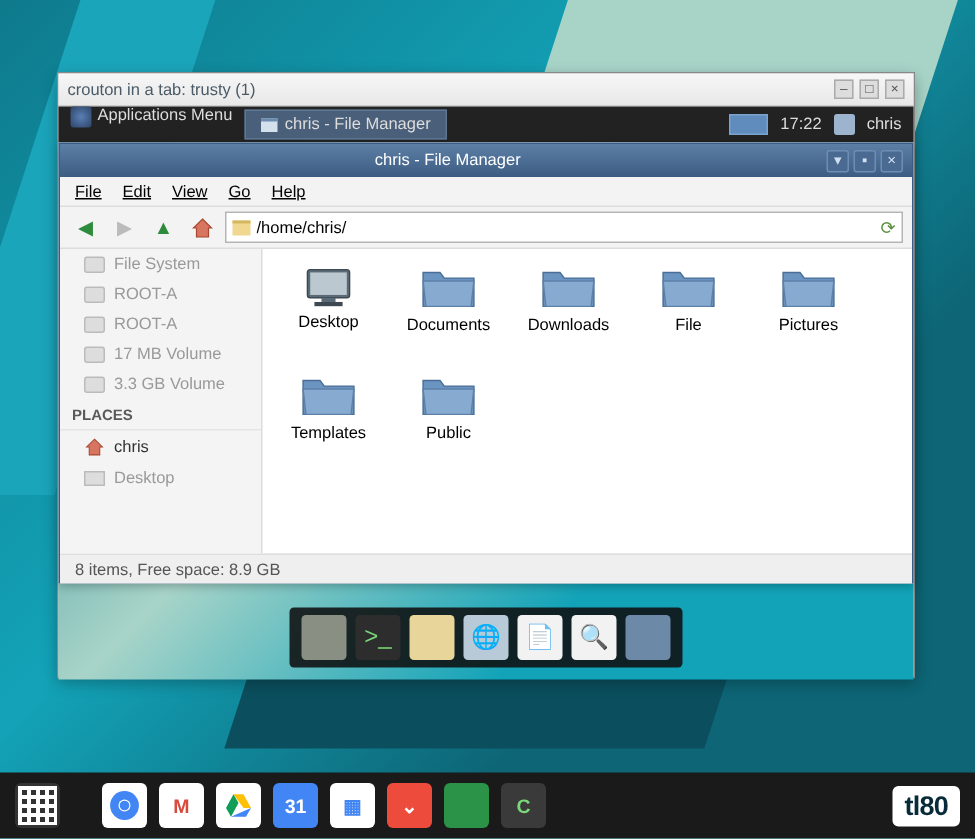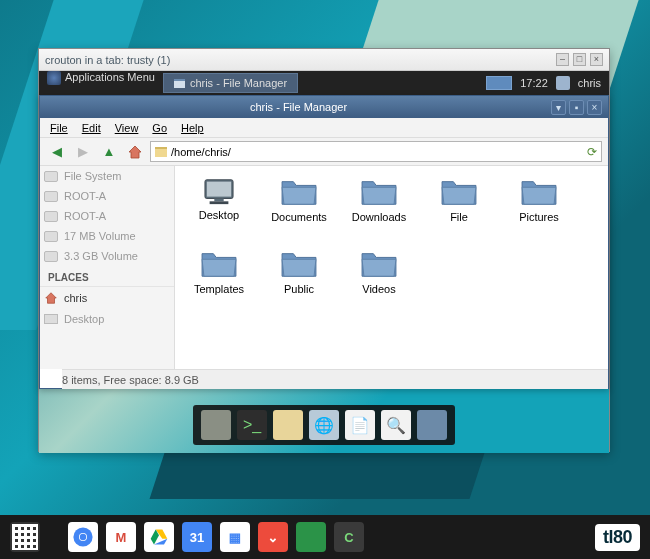--- a/index.html
+++ b/index.html
@@ -34,30 +34,30 @@
 .tbtn.fwd { color: #bbb; }
 .tbtn.up { color: #2e8b3c; }
 .home-svg { width: 16px; height: 16px; }
 .addrbar { flex: 1; height: 21px; background: #fff; border: 1px solid #b5b5b5; display: flex; align-items: center; padding: 4px 4px; font-size: 11px; gap: 4px; }
 .addrbar .foldglyph { width: 12px; height: 10px; background: #f0d890; border-top: 2px solid #d4b860; }
 .addrbar input { flex: 1; border: none; outline: none; font-size: 11px; }
 .addrbar .refresh { color: #5a8f3c; font-size: 12px; }
 .fm-body { display: flex; height: 203px; }
 .sidebar { width: 135px; background: #f4f4f4; border-right: 1px solid #ddd; overflow: hidden; font-size: 11px; }
 .side-head { font-weight: bold; color: #5a5a5a; padding: 6px 8px 3px; font-size: 10px; border-bottom: 1px solid #e4e4e4; }
-.side-item { display: flex; align-items: center; gap: 6px; padding: 4px 4px; color: #999; }
+.side-item { display: flex; align-items: center; gap: 6px; padding: 4px 16px; color: #999; }
 .side-item.active { color: #333; }
 .side-item .disk { width: 14px; height: 11px; background: #ddd; border: 1px solid #bbb; border-radius: 2px; }
 .side-item .home { width: 14px; height: 14px; }
 .side-item .desk { width: 14px; height: 10px; background: #ddd; border: 1px solid #bbb; }
 .iconpane { flex: 1; padding: 10px 6px; display: flex; flex-wrap: wrap; align-content: flex-start; gap: 4px; }
 .file-icon { width: 76px; height: 68px; display: flex; flex-direction: column; align-items: center; justify-content: flex-start; font-size: 11px; text-align: center; gap: 3px; }
 .folder-svg { width: 38px; height: 32px; }
 .desktop-svg { width: 38px; height: 30px; }
-.statusbar { height: 20px; background: #efefef; border-top: 1px solid #ddd; font-size: 11px; color: #555; padding: 0 0; display: flex; align-items: center; margin-left: 22px; }
+.statusbar { height: 20px; background: #efefef; border-top: 1px solid #ddd; font-size: 11px; color: #555; padding: 0 10px; display: flex; align-items: center; }
 .dock { position: absolute; bottom: 8px; left: 50%; transform: translateX(-50%); height: 40px; background: rgba(15,15,15,0.88); border-radius: 3px; display: flex; align-items: center; padding: 0 8px; gap: 6px; }
 .dock-item { width: 30px; height: 30px; border-radius: 3px; display: flex; align-items: center; justify-content: center; font-size: 16px; }
 .taskbar { position: absolute; bottom: 0; left: 0; right: 0; height: 44px; background: #1a1a1a; display: flex; align-items: center; padding: 0 10px; gap: 8px; }
 .tb-icon { width: 30px; height: 30px; border-radius: 4px; display: flex; align-items: center; justify-content: center; font-size: 13px; font-weight: bold; }
 .apps-grid { width: 26px; height: 26px; background: repeating-linear-gradient(#fff 0 3px, transparent 3px 6px), repeating-linear-gradient(90deg,#fff 0 3px, transparent 3px 6px); }
 .watermark { position: absolute; bottom: 8px; right: 10px; background: #fff; color: #072b38; font-weight: 900; font-size: 18px; padding: 3px 8px; border-radius: 4px; letter-spacing: -0.5px; }
 </style>
 </head>
 <body>
 
@@ -205,27 +205,20 @@
               </svg>
               <span>Templates</span>
             </div>
           <div class="file-icon">
               <svg class="folder-svg" viewBox="0 0 40 34">
                 <path d="M2 6 L14 6 L17 10 L38 10 L38 30 L2 30 Z" fill="#6c94c0" stroke="#4a6e96"></path>
                 <path d="M2 12 L38 12 L36 30 L4 30 Z" fill="#87abd0" stroke="#5c80a8"></path>
               </svg>
               <span>Public</span>
             </div>
-          <div class="file-icon">
-              <svg class="folder-svg" viewBox="0 0 40 34">
-                <path d="M2 6 L14 6 L17 10 L38 10 L38 30 L2 30 Z" fill="#6c94c0" stroke="#4a6e96"></path>
-                <path d="M2 12 L38 12 L36 30 L4 30 Z" fill="#87abd0" stroke="#5c80a8"></path>
-              </svg>
-              <span>Videos</span>
-            </div>
         </div>
       </div>
       <div class="statusbar">
         <span>8 items, Free space: 8.9 GB</span>
       </div>
     </div>
 
     <div class="dock">
       <div class="dock-item" style="background:#8a8f84;"></div>
       <div class="dock-item" style="background:#2d2d2d;color:#7ad87a;">&gt;_</div>

